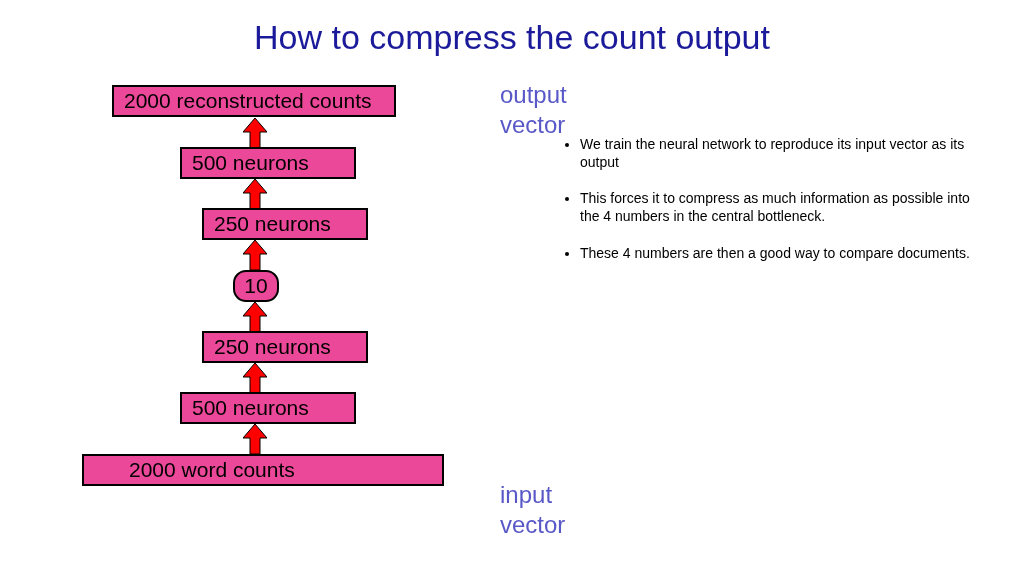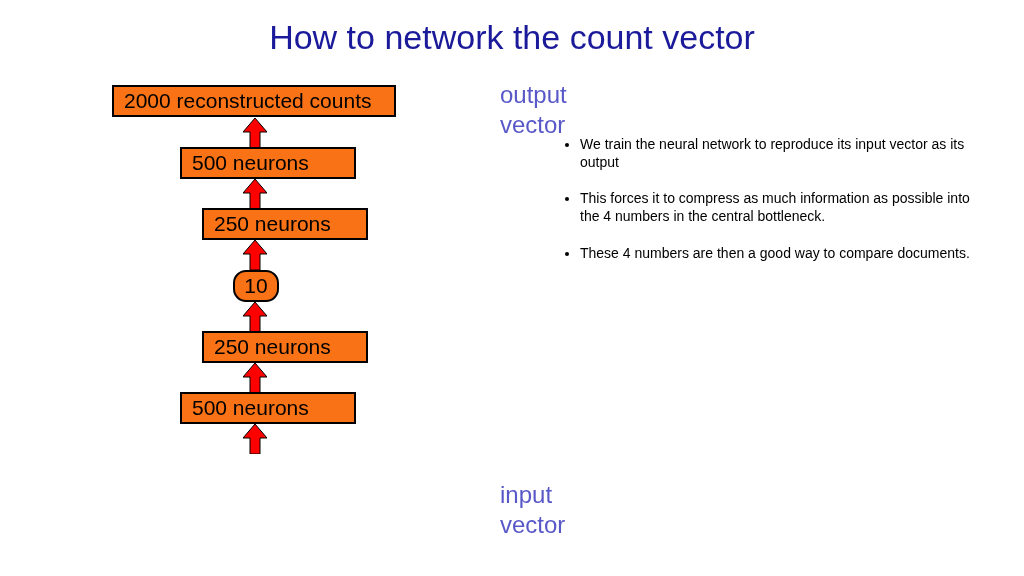--- a/index.html
+++ b/index.html
@@ -24,21 +24,21 @@
     margin-top: 10px;
   }
   .diagram {
     width: 510px;
     position: relative;
     height: 470px;
   }
   .layer-box {
     position: absolute;
     border: 2px solid #000;
-    background: #f97316;
+    background: #ec4899;
     font-size: 21px;
     display: flex;
     align-items: center;
     padding-left: 10px;
     box-sizing: border-box;
   }
   .arrow {
     position: absolute;
     left: 50%;
     transform: translateX(-50%);
@@ -68,21 +68,21 @@
   .right li {
     font-size: 14px;
     line-height: 1.3;
     margin-bottom: 18px;
     color: #000;
   }
 </style>
 </head>
 <body>
 
-<h1 class="title">How to network the count vector</h1>
+<h1 class="title">How to compress the count output</h1>
 
 <div class="content">
 
   <div class="diagram">
 
     <div class="side-label" style="left:500px; top:0; width:90px;">output vector</div>
     <div class="side-label" style="left:500px; top:400px; width:90px;">input vector</div>
 
     <div class="layer-box" style="left:112px; top:5px; width:284px; height:32px;">2000  reconstructed counts</div>
     <div class="arrow" style="left:255px; top:38px;">
@@ -119,20 +119,21 @@
         </svg>
     </div>
 
     <div class="layer-box" style="left:180px; top:312px; width:176px; height:32px;">500 neurons</div>
     <div class="arrow" style="left:255px; top:344px;">
       <svg width="24" height="30">
           <polygon points="12,0 24,14 17,14 17,30 7,30 7,14 0,14" fill="#ff0000" stroke="#000" stroke-width="1"></polygon>
         </svg>
     </div>
 
+    <div class="layer-box" style="left:82px; top:374px; width:362px; height:32px; padding-left:45px;">2000  word counts</div>
 
   </div>
 
   <div class="right">
     <ul>
       <li>We train the neural network to reproduce its input vector as its output</li>
       <li>This forces it to compress as much information as possible into the 4 numbers in the central bottleneck.</li>
       <li>These 4 numbers are then a good way to compare documents.</li>
     </ul>
   </div>

